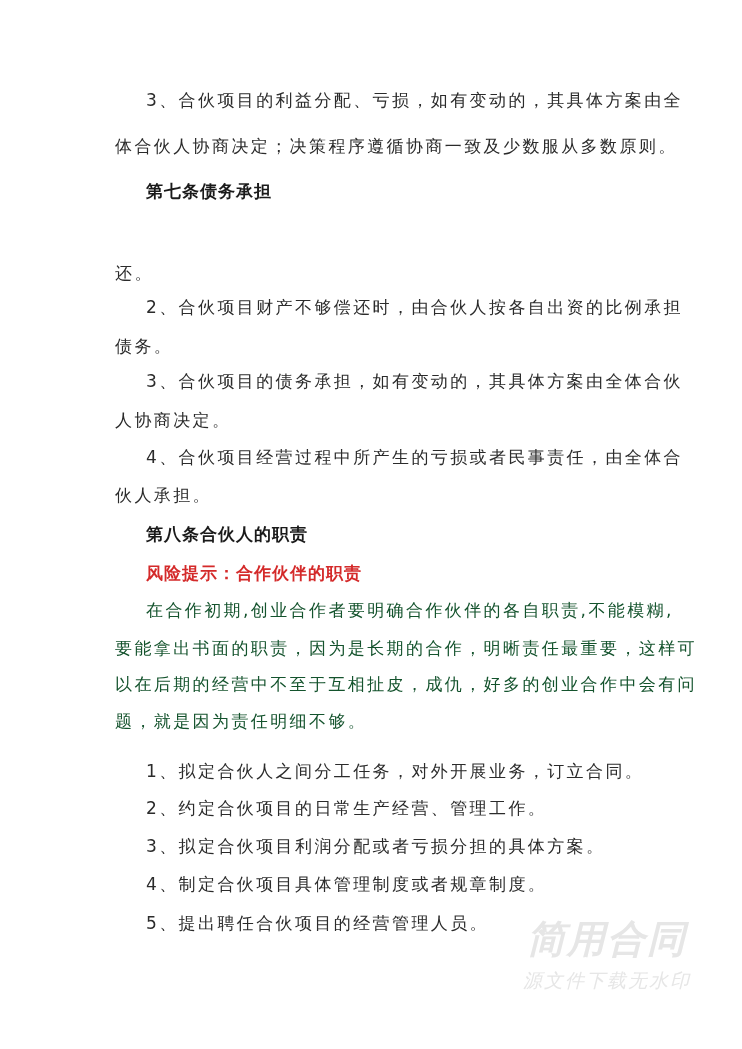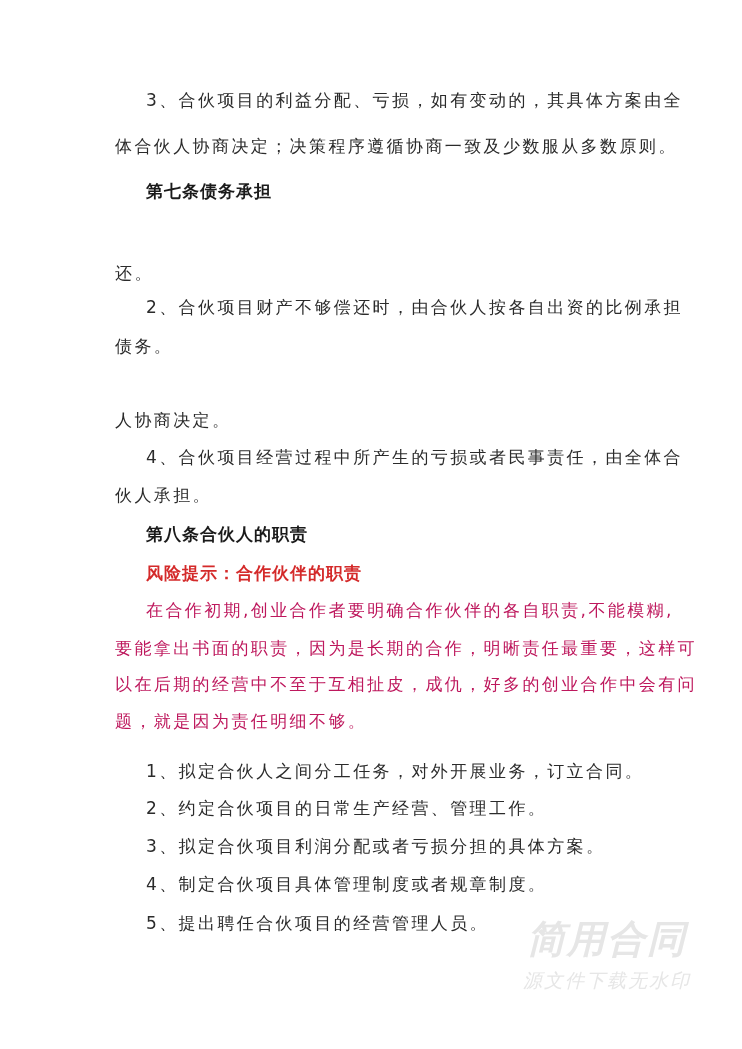--- a/index.html
+++ b/index.html
@@ -2,36 +2,37 @@
 <html><head>
   <meta charset="utf-8">
   <style>
     html, body { margin: 0; padding: 0; background: #ffffff; }
     body { width: 742px; height: 1049px; position: relative; overflow: hidden;
       font-family: "DejaVu Sans", "Liberation Sans", sans-serif; color: #2b2b2b; }
     .page { position: absolute; left: 0; top: 0; width: 742px; height: 752px; background: #fff; }
     .line { position: absolute; left: 115px; font-size: 17px; white-space: nowrap; letter-spacing: 2.4px; line-height: 22px; }
     .indent { left: 146px; }
     .bold { font-weight: bold; letter-spacing: 1px; color: #1a1a1a; }
-    .red { color: #be185d; text-align: center; }
+    .red { color: #14532d; text-align: center; }
     .redbold { color: #d42a2a; font-weight: bold; letter-spacing: 1px; }
     .watermark { position: absolute; left: 512px; top: 918px; width: 190px; text-align: center; color: #e6e6e6; }
     .wm-title { font-size: 38px; font-weight: bold; font-style: italic; letter-spacing: 2px; line-height: 42px; }
     .wm-sub { font-size: 19px; font-weight: normal; font-style: italic; letter-spacing: 2px; margin-top: 8px; }
   </style>
 </head>
 <body>
 
 <div class="page">
   <div class="line indent" style="top:89px">3、合伙项目的利益分配、亏损，如有变动的，其具体方案由全</div>
   <div class="line" style="top:135px">体合伙人协商决定；决策程序遵循协商一致及少数服从多数原则。</div>
   <div class="line indent bold" style="top:180px">第七条债务承担</div>
   <div class="line" style="top:262px">还。</div>
   <div class="line indent" style="top:296px">2、合伙项目财产不够偿还时，由合伙人按各自出资的比例承担</div>
   <div class="line" style="top:335px">债务。</div>
+  <div class="line indent" style="top:370px">3、合伙项目的债务承担，如有变动的，其具体方案由全体合伙</div>
   <div class="line" style="top:409px">人协商决定。</div>
   <div class="line indent" style="top:446px">4、合伙项目经营过程中所产生的亏损或者民事责任，由全体合</div>
   <div class="line" style="top:484px">伙人承担。</div>
   <div class="line indent bold" style="top:523px">第八条合伙人的职责</div>
   <div class="line indent redbold" style="top:562px">风险提示：合作伙伴的职责</div>
   <div class="line indent red" style="top:599px">在合作初期,创业合作者要明确合作伙伴的各自职责,不能模糊,</div>
   <div class="line red" style="top:637px">要能拿出书面的职责，因为是长期的合作，明晰责任最重要，这样可</div>
   <div class="line red" style="top:673px">以在后期的经营中不至于互相扯皮，成仇，好多的创业合作中会有问</div>
   <div class="line red" style="top:710px">题，就是因为责任明细不够。</div>
   <div class="line indent" style="top:760px">1、拟定合伙人之间分工任务，对外开展业务，订立合同。</div>

